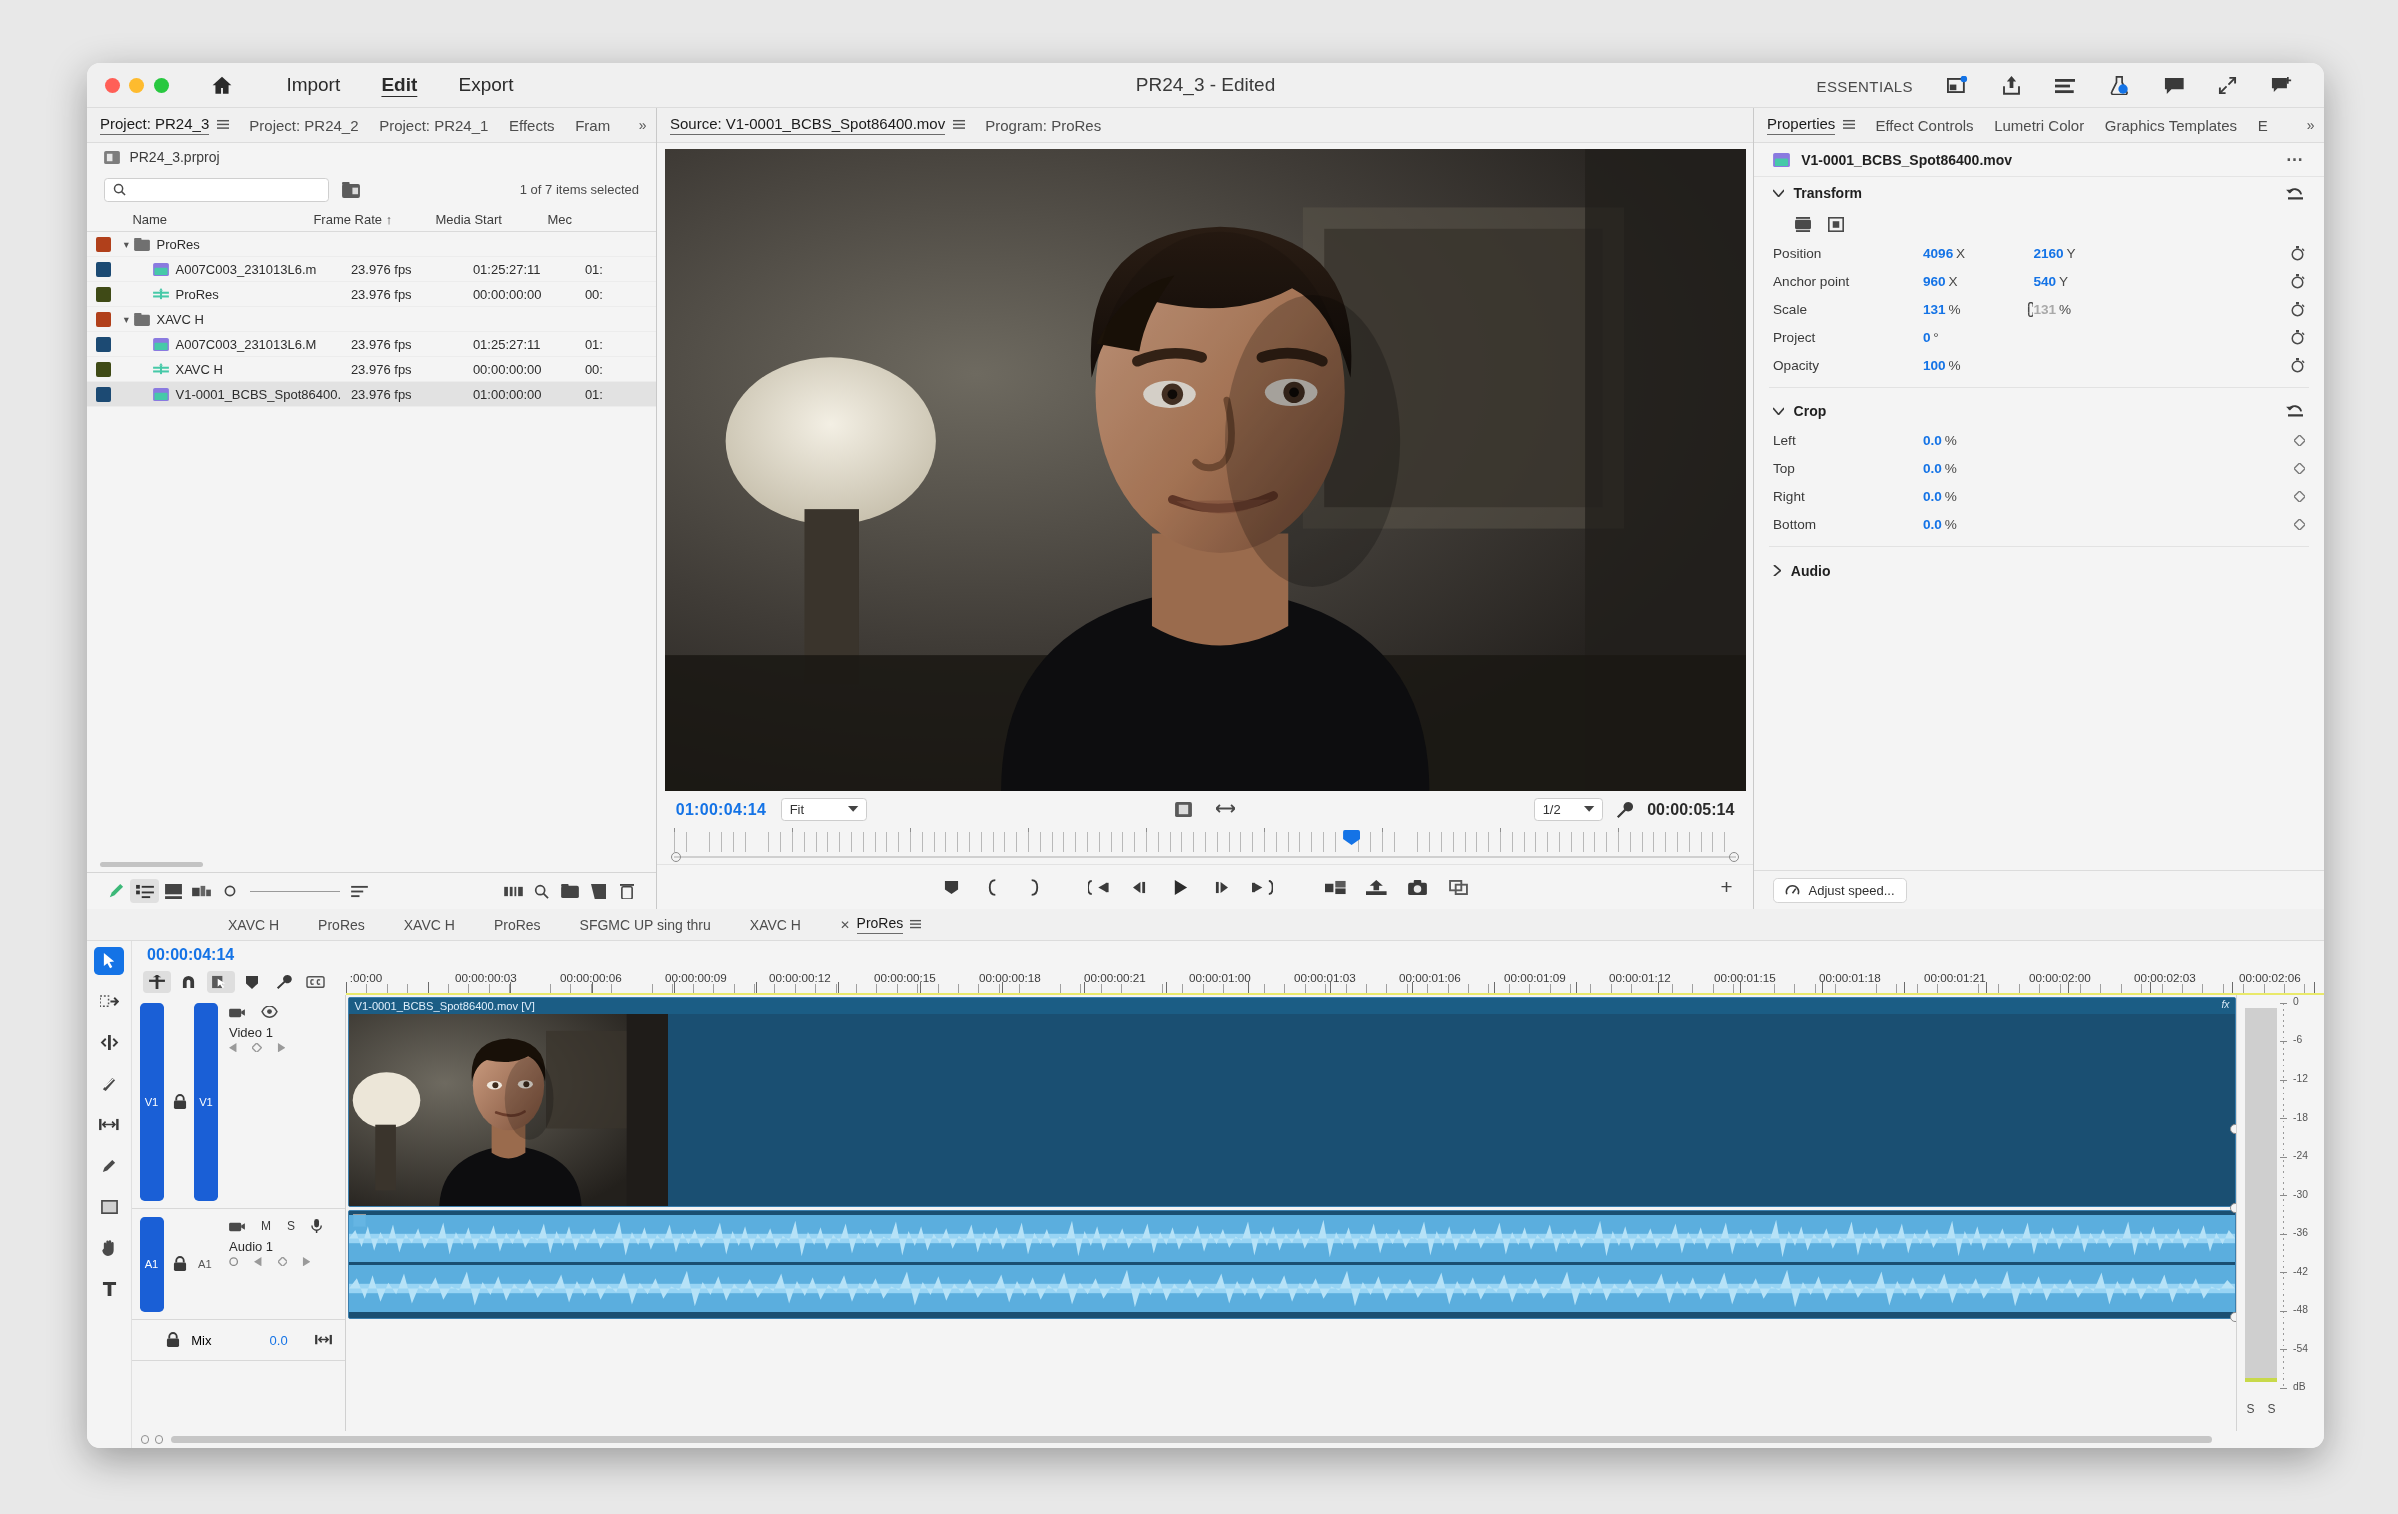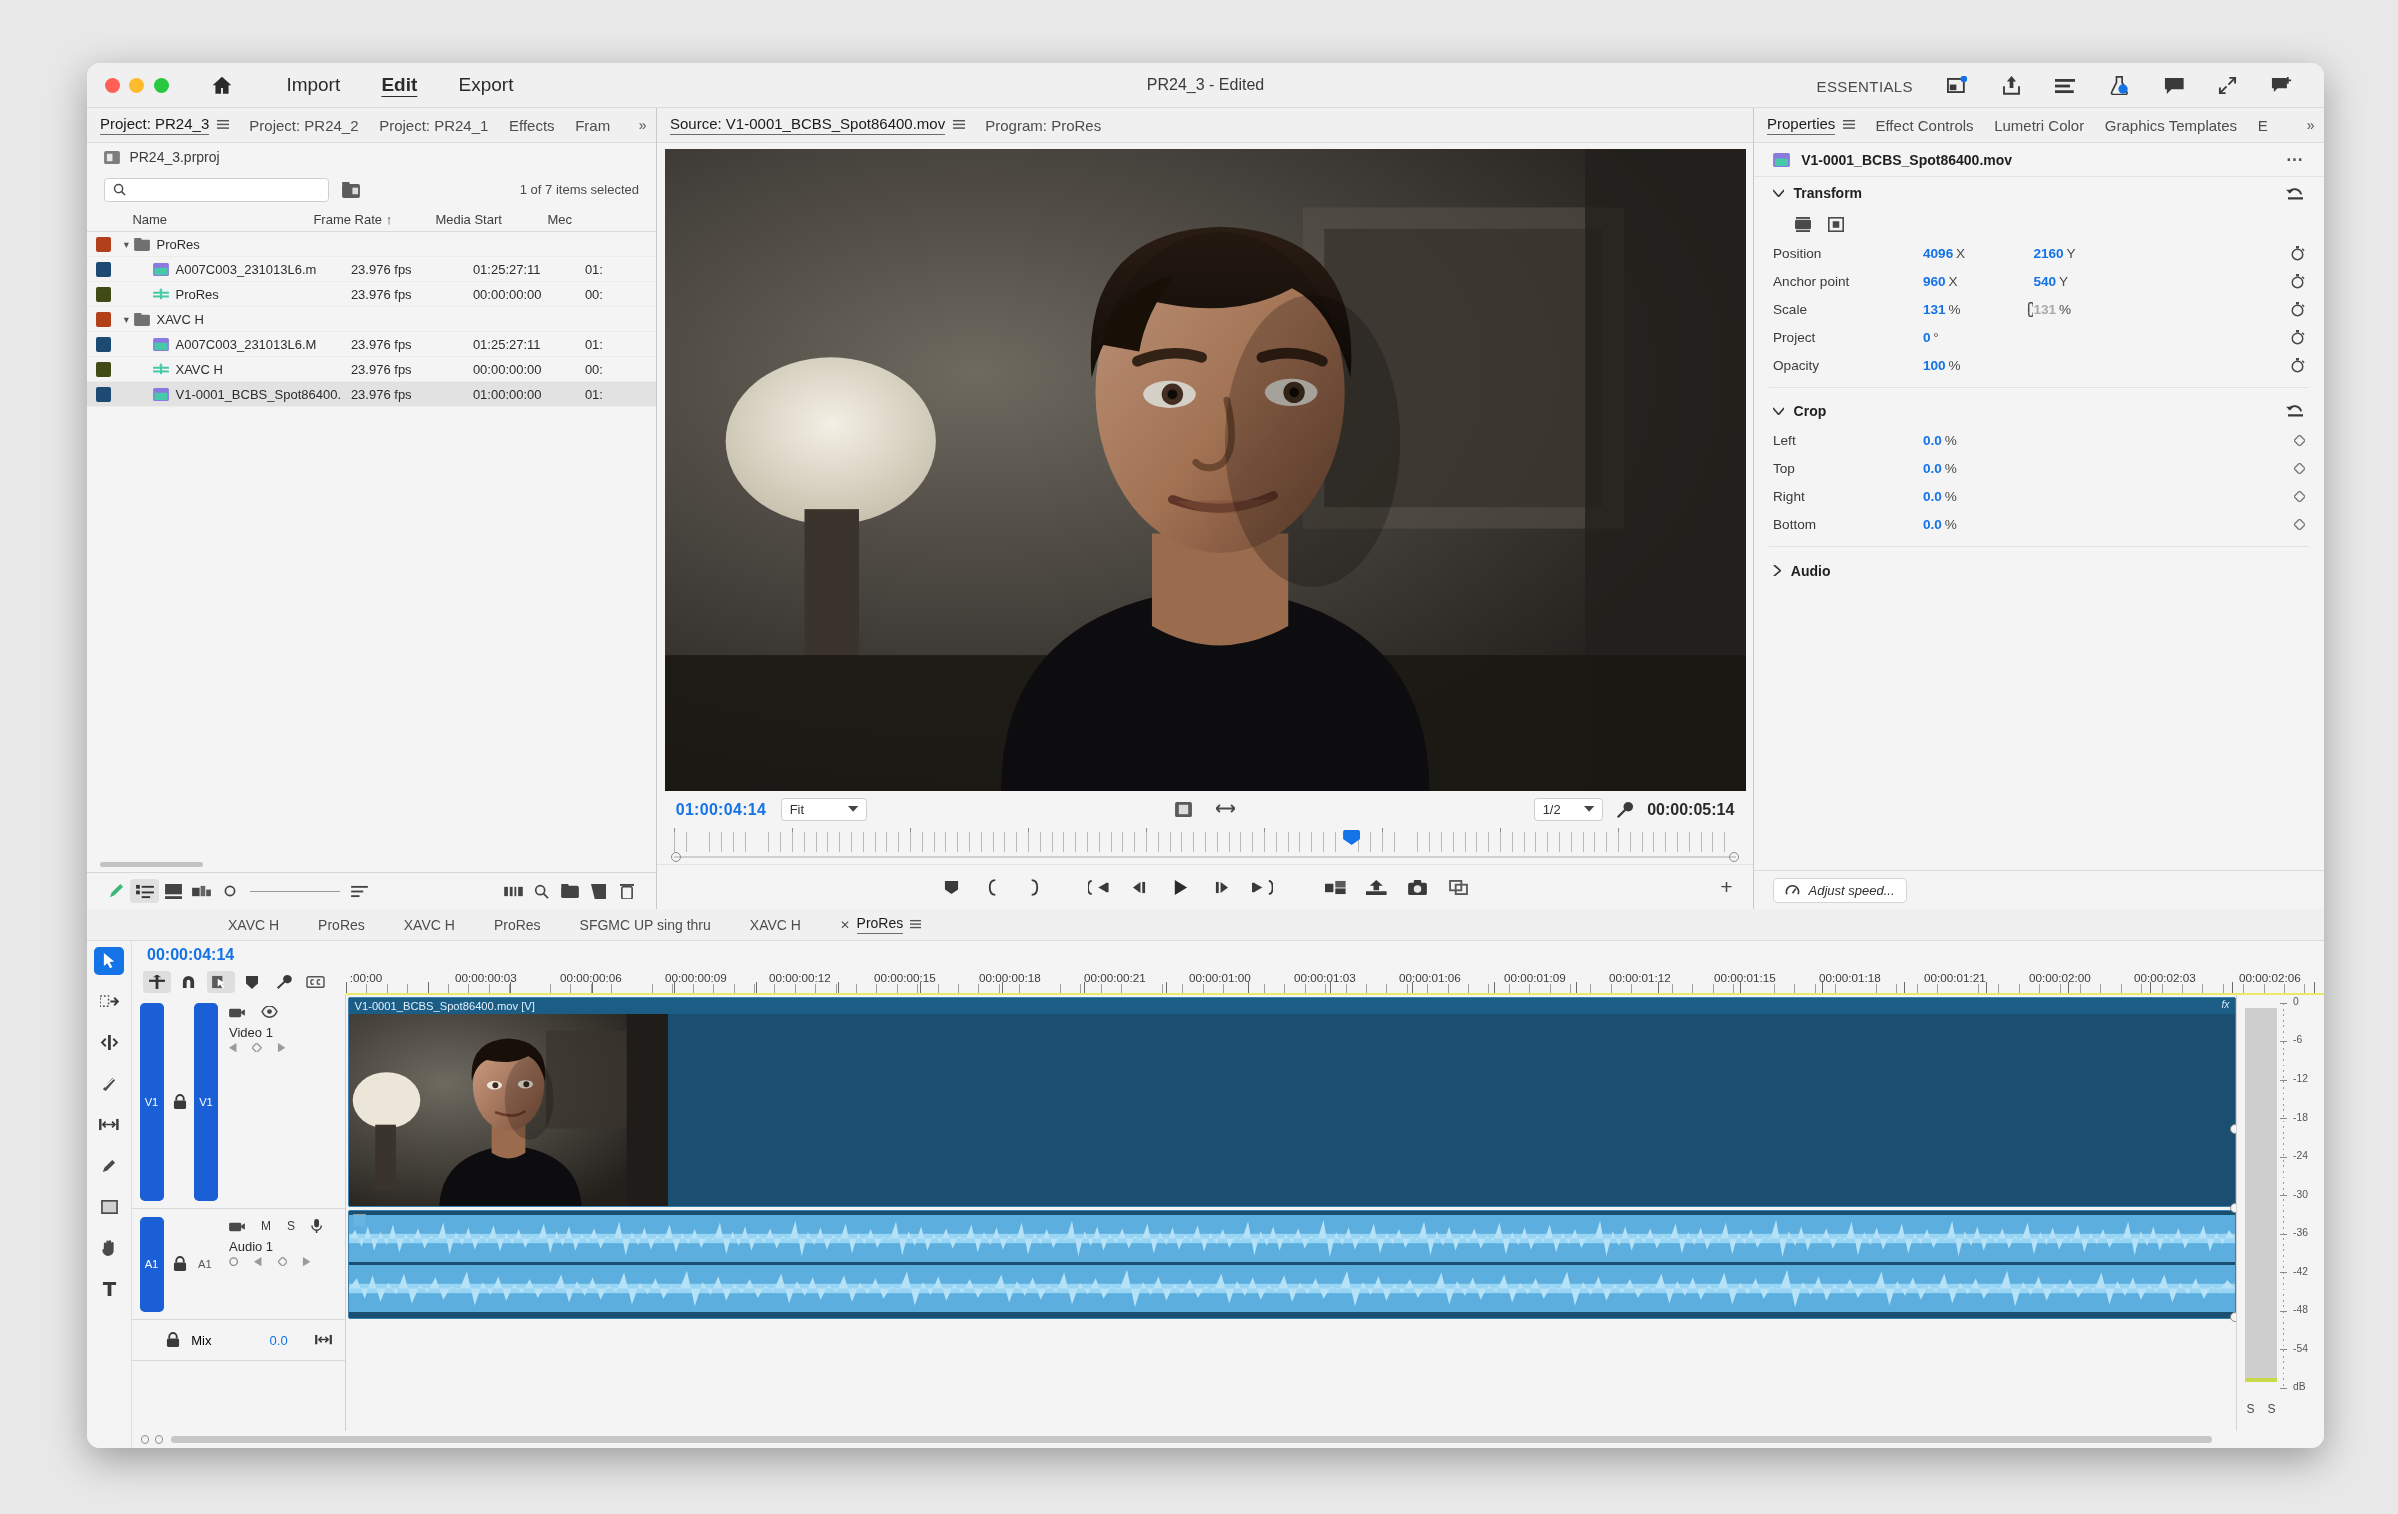--- a/index.html
+++ b/index.html
@@ -25,21 +25,21 @@
   .tl{ width:15px;height:15px;border-radius:50%; }
   .tl.r{background:#ff5f57;} .tl.y{background:#febb2e;} .tl.g{background:#28c840;}
   .home-icon{ margin-left:41px; display:flex; align-items:center; }
   .menu-items{ display:flex; gap:0; margin-left:32px; }
   .menu-items .mi{
     font-size:19px; color:#2b2b2b; padding:3.7px 20.6px; cursor:default;
   }
   .menu-items .mi.active{ text-decoration:underline; text-underline-offset:4.7px; font-weight:700;}
   .win-title{
     position:absolute; left:0; right:0; text-align:center;
-    font-size:16px; color:#3a3a3a; pointer-events:none;
+    font-size:19px; color:#3a3a3a; pointer-events:none;
   }
   .tb-right{ margin-left:auto; display:flex; align-items:flex-end; gap:34px; margin-right:32px; }
   .tb-right .ess{ font-size:15px; letter-spacing:0.4px; color:#4a4a4a; }
   
   .upper{ display:flex; height:801px; flex:0 0 801px; }
   .lower{ flex:1; display:flex; flex-direction:column; background:#f4f4f4; }
 
   
   .panel{ background:#f4f4f4; display:flex; flex-direction:column; }
   .panel-tabs{
@@ -136,21 +136,21 @@
   .prow{ height:28px; display:flex; align-items:center; padding:0 19px; font-size:13.6px;}
   .prow .plabel{ width:150px; color:#3a3a3a;}
   .pv{ color:#1473e6; font-weight:bold; }
   .pu{ color:#4a4a4a; margin-left:2.8px;}
   .pcol2{ width:101px; }
   .pcol3{ width:112px; }
   .stopw{ margin-left:auto; }
   .prop-div{ height:0.9px; background:#e2e2e2; margin:7.5px 15px;}
   .adjust-bar{ height:39px; flex:0 0 39px; border-top:0.9px solid #dcdcdc; display:flex; align-items:center; padding:0 19px;}
   .adjust-btn{ height:25px; background:#fff; border:0.9px solid #d4d4d4; border-radius:4.7px;
-    display:flex;align-items:center;gap:8.4px;padding:0 11.2px;font-size:13px;color:#2f2f2f;font-style:italic;}
+    display:flex;align-items:center;gap:8.4px;padding:0 11.2px;font-size:13px;color:#2f2f2f;}
 
   
   .tl-tabs{
     height:32px; flex:0 0 32px; display:flex; align-items:center; gap:0;
     background:#f0f0f0; border-bottom:0.9px solid #dcdcdc; padding-left:141px;
   }
   .tlt{ font-size:14px; color:#4d4d4d; padding:0 39px 0 0; white-space:nowrap; display:flex; align-items:center; gap:6.6px; height:100%;}
   .tlt.active{ color:#1a1a1a;}
   .tlt.active .lbl{ border-bottom:1.9px solid #6b6b6b; padding-bottom:1.9px;}
   .tl-main{ flex:1; display:flex; min-height:0;}

